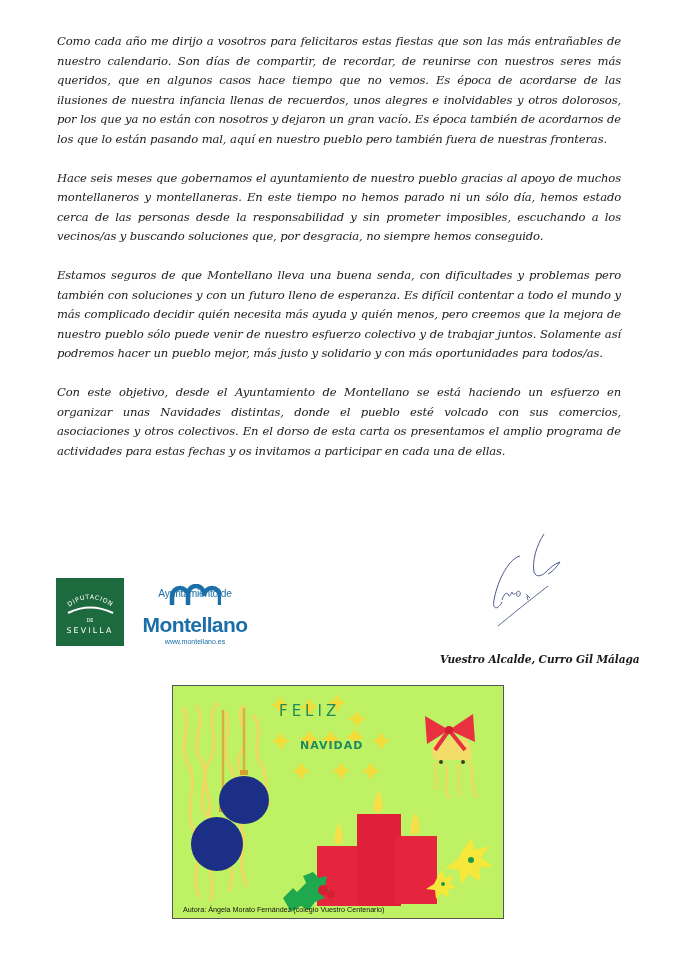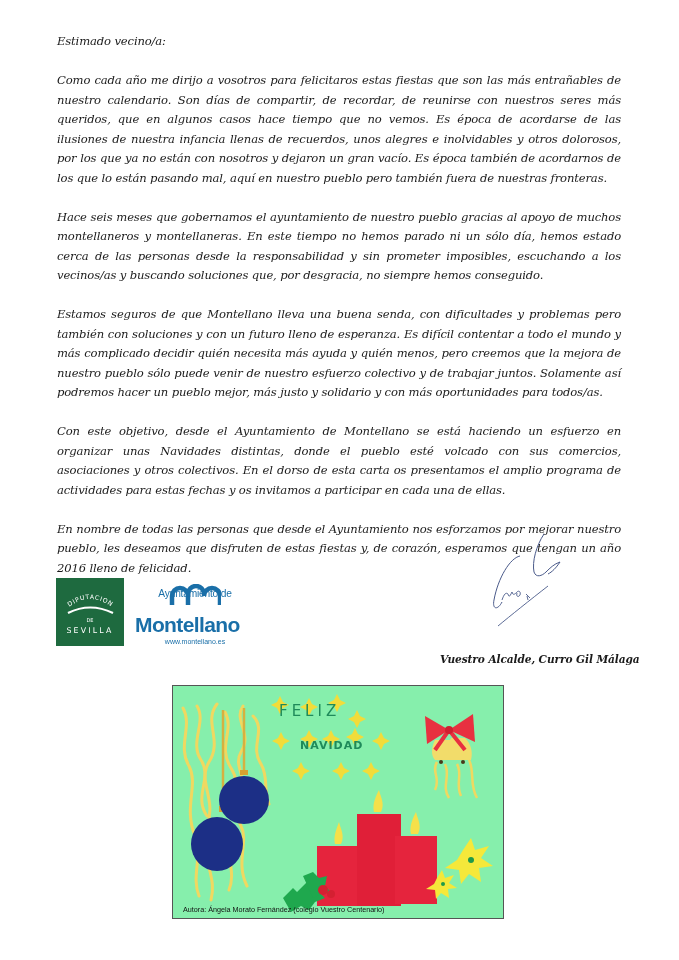--- a/index.html
+++ b/index.html
@@ -17,62 +17,60 @@
     background: #1e6a3f;
   }
   .logo-dip svg { display: block; }
   .logo-mont { position: absolute; left: 135px; top: 584px; width: 120px; height: 64px; }
   .mont-arches { position: absolute; left: 34px; top: 0; }
   .mont-sub {
     position: absolute; left: 0; top: 4px; width: 120px; text-align: center;
     font-family: "Liberation Sans", sans-serif; font-size: 10.2px; color: #1a6fa8; letter-spacing: -0.2px;
   }
   .mont-name {
-    position: absolute; left: 0; top: 29px; width: 120px; 
+    position: absolute; left: 0; top: 29px; width: 120px; text-align: center;
     font-family: "Liberation Sans", sans-serif; font-weight: bold; font-size: 21px; color: #1a6fa8; letter-spacing: -0.6px;
   }
   .mont-url {
     position: absolute; left: 0; top: 54px; width: 120px; text-align: center;
     font-family: "Liberation Sans", sans-serif; font-size: 7px; color: #1a6fa8;
   }
   .signature { position: absolute; left: 480px; top: 528px; width: 110px; height: 100px; }
   .sign-caption {
     position: absolute; left: 440px; top: 630px;
     font-family: "DejaVu Serif", "Liberation Serif", serif; font-style: italic; font-weight: bold;
     font-size: 10.6px; color: #1a1a1a; letter-spacing: -0.1px; margin-top: 23px;
   }
   .card {
     position: absolute; left: 172px; top: 685px; width: 330px; height: 232px;
-    border: 1.5px solid #555; background: #86efac; overflow: hidden;
+    border: 1.5px solid #555; background: #bef264; overflow: hidden;
   }
   .card svg { position: absolute; left: 0; top: 0; }
   .card-caption {
     position: absolute; left: 10px; bottom: 4px;
     font-family: "Liberation Sans", sans-serif; font-size: 7.2px; color: #111; white-space: nowrap;
   }
   .card-caption .b { font-weight: normal; }
   .feliz {
     position: absolute; left: 106px; top: 16px;
     font-family: "DejaVu Sans", sans-serif; font-size: 15px; color: #1f8a5a; letter-spacing: 4px;
   }
   .navidad {
     position: absolute; left: 127px; top: 53px;
     font-family: "DejaVu Sans", sans-serif; font-size: 11px; color: #1f8a5a; letter-spacing: 1px; font-weight: bold;
   }
 </style>
 </head>
 <body>
 
 <div class="letter">
-  <p class="greeting">Estimado vecino/a:</p>
   <p>Como cada año me dirijo a vosotros para felicitaros estas fiestas que son las más entrañables de nuestro calendario. Son días de compartir, de recordar, de reunirse con nuestros seres más queridos, que en algunos casos hace tiempo que no vemos. Es época de acordarse de las ilusiones de nuestra infancia llenas de recuerdos, unos alegres e inolvidables y otros dolorosos, por los que ya no están con nosotros y dejaron un gran vacío. Es época también de acordarnos de los que lo están pasando mal, aquí en nuestro pueblo pero también fuera de nuestras fronteras.</p>
   <p>Hace seis meses que gobernamos el ayuntamiento de nuestro pueblo gracias al apoyo de muchos montellaneros y montellaneras. En este tiempo no hemos parado ni un sólo día, hemos estado cerca de las personas desde la responsabilidad y sin prometer imposibles, escuchando a los vecinos/as y buscando soluciones que, por desgracia, no siempre hemos conseguido.</p>
   <p>Estamos seguros de que Montellano lleva una buena senda, con dificultades y problemas pero también con soluciones y con un futuro lleno de esperanza. Es difícil contentar a todo el mundo y más complicado decidir quién necesita más ayuda y quién menos, pero creemos que la mejora de nuestro pueblo sólo puede venir de nuestro esfuerzo colectivo y de trabajar juntos. Solamente así podremos hacer un pueblo mejor, más justo y solidario y con más oportunidades para todos/as.</p>
   <p>Con este objetivo, desde el Ayuntamiento de Montellano se está haciendo un esfuerzo en organizar unas Navidades distintas, donde el pueblo esté volcado con sus comercios, asociaciones y otros colectivos. En el dorso de esta carta os presentamos el amplio programa de actividades para estas fechas y os invitamos a participar en cada una de ellas.</p>
-  <p>En nombre de todas las personas que desde el Ayuntamiento nos esforzamos por mejorar nuestro pueblo, les deseamos que disfruten de estas fiestas y, de corazón, esperamos que tengan un año 2016 lleno de felicidad.</p>
 </div>
 
 <div class="logo-dip">
   <svg width="68" height="68" viewBox="0 0 68 68">
     <defs>
       <path id="arcTop" d="M12,30 Q34,12 57,30"></path>
     </defs>
     <text font-family="DejaVu Sans, sans-serif" font-size="6.2" fill="#ffffff" letter-spacing="0.8">
       <textPath href="#arcTop" startOffset="50%" text-anchor="middle">DIPUTACION</textPath>
     </text>

